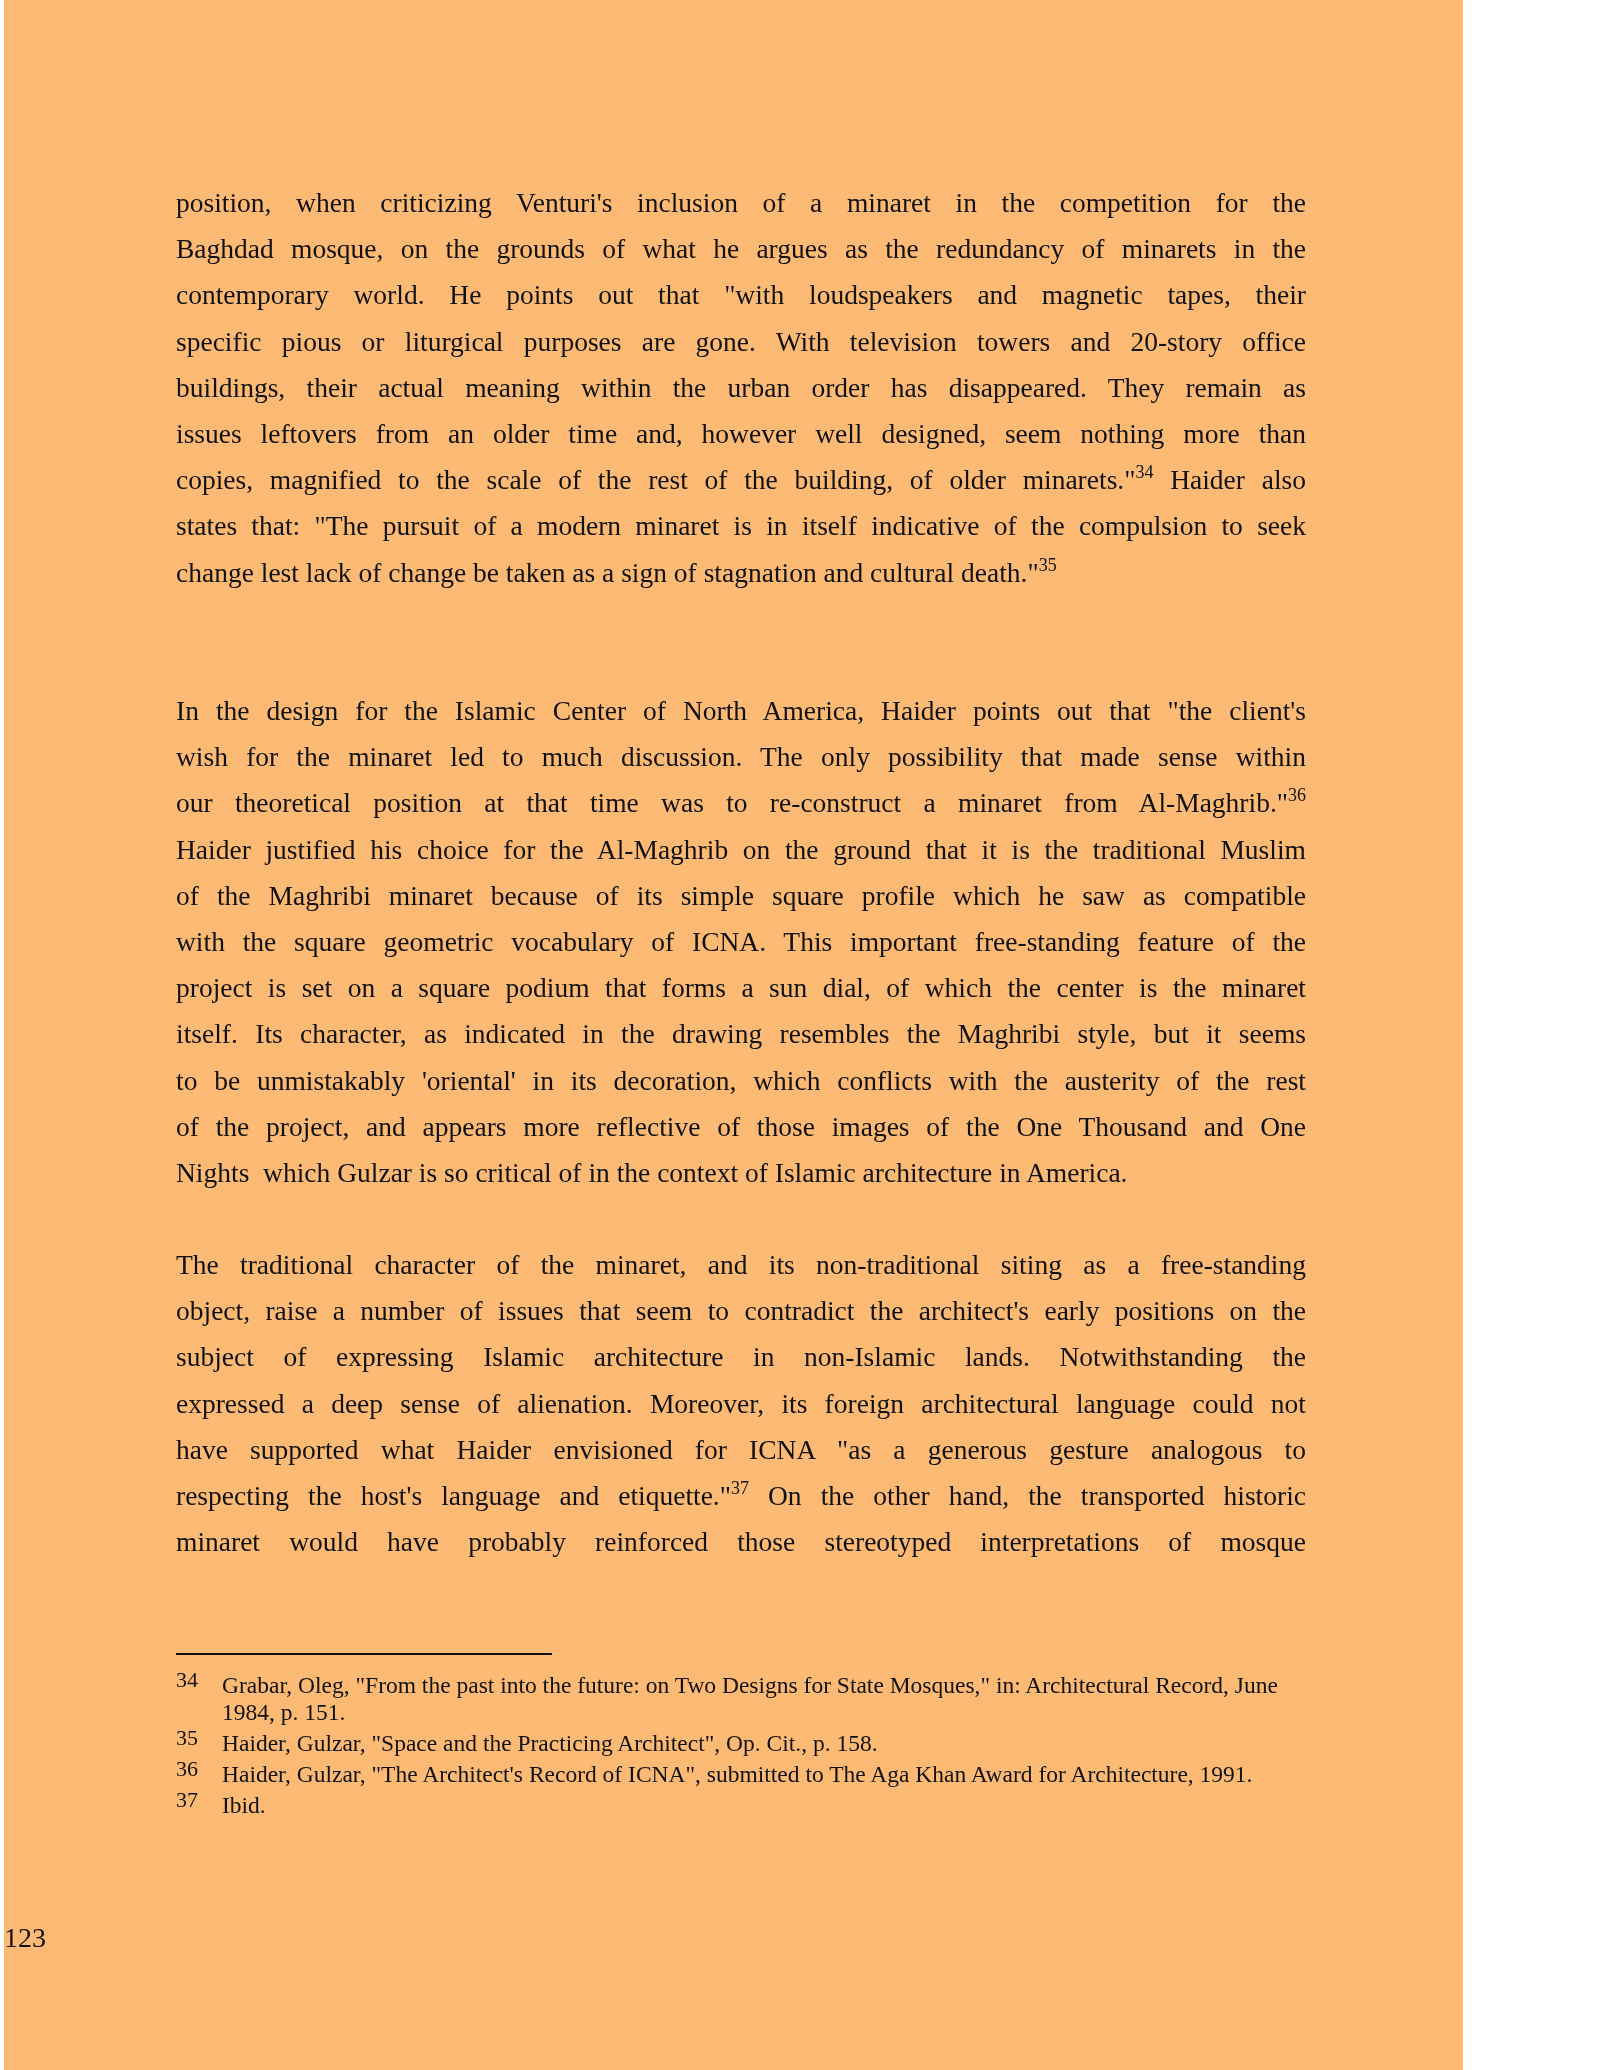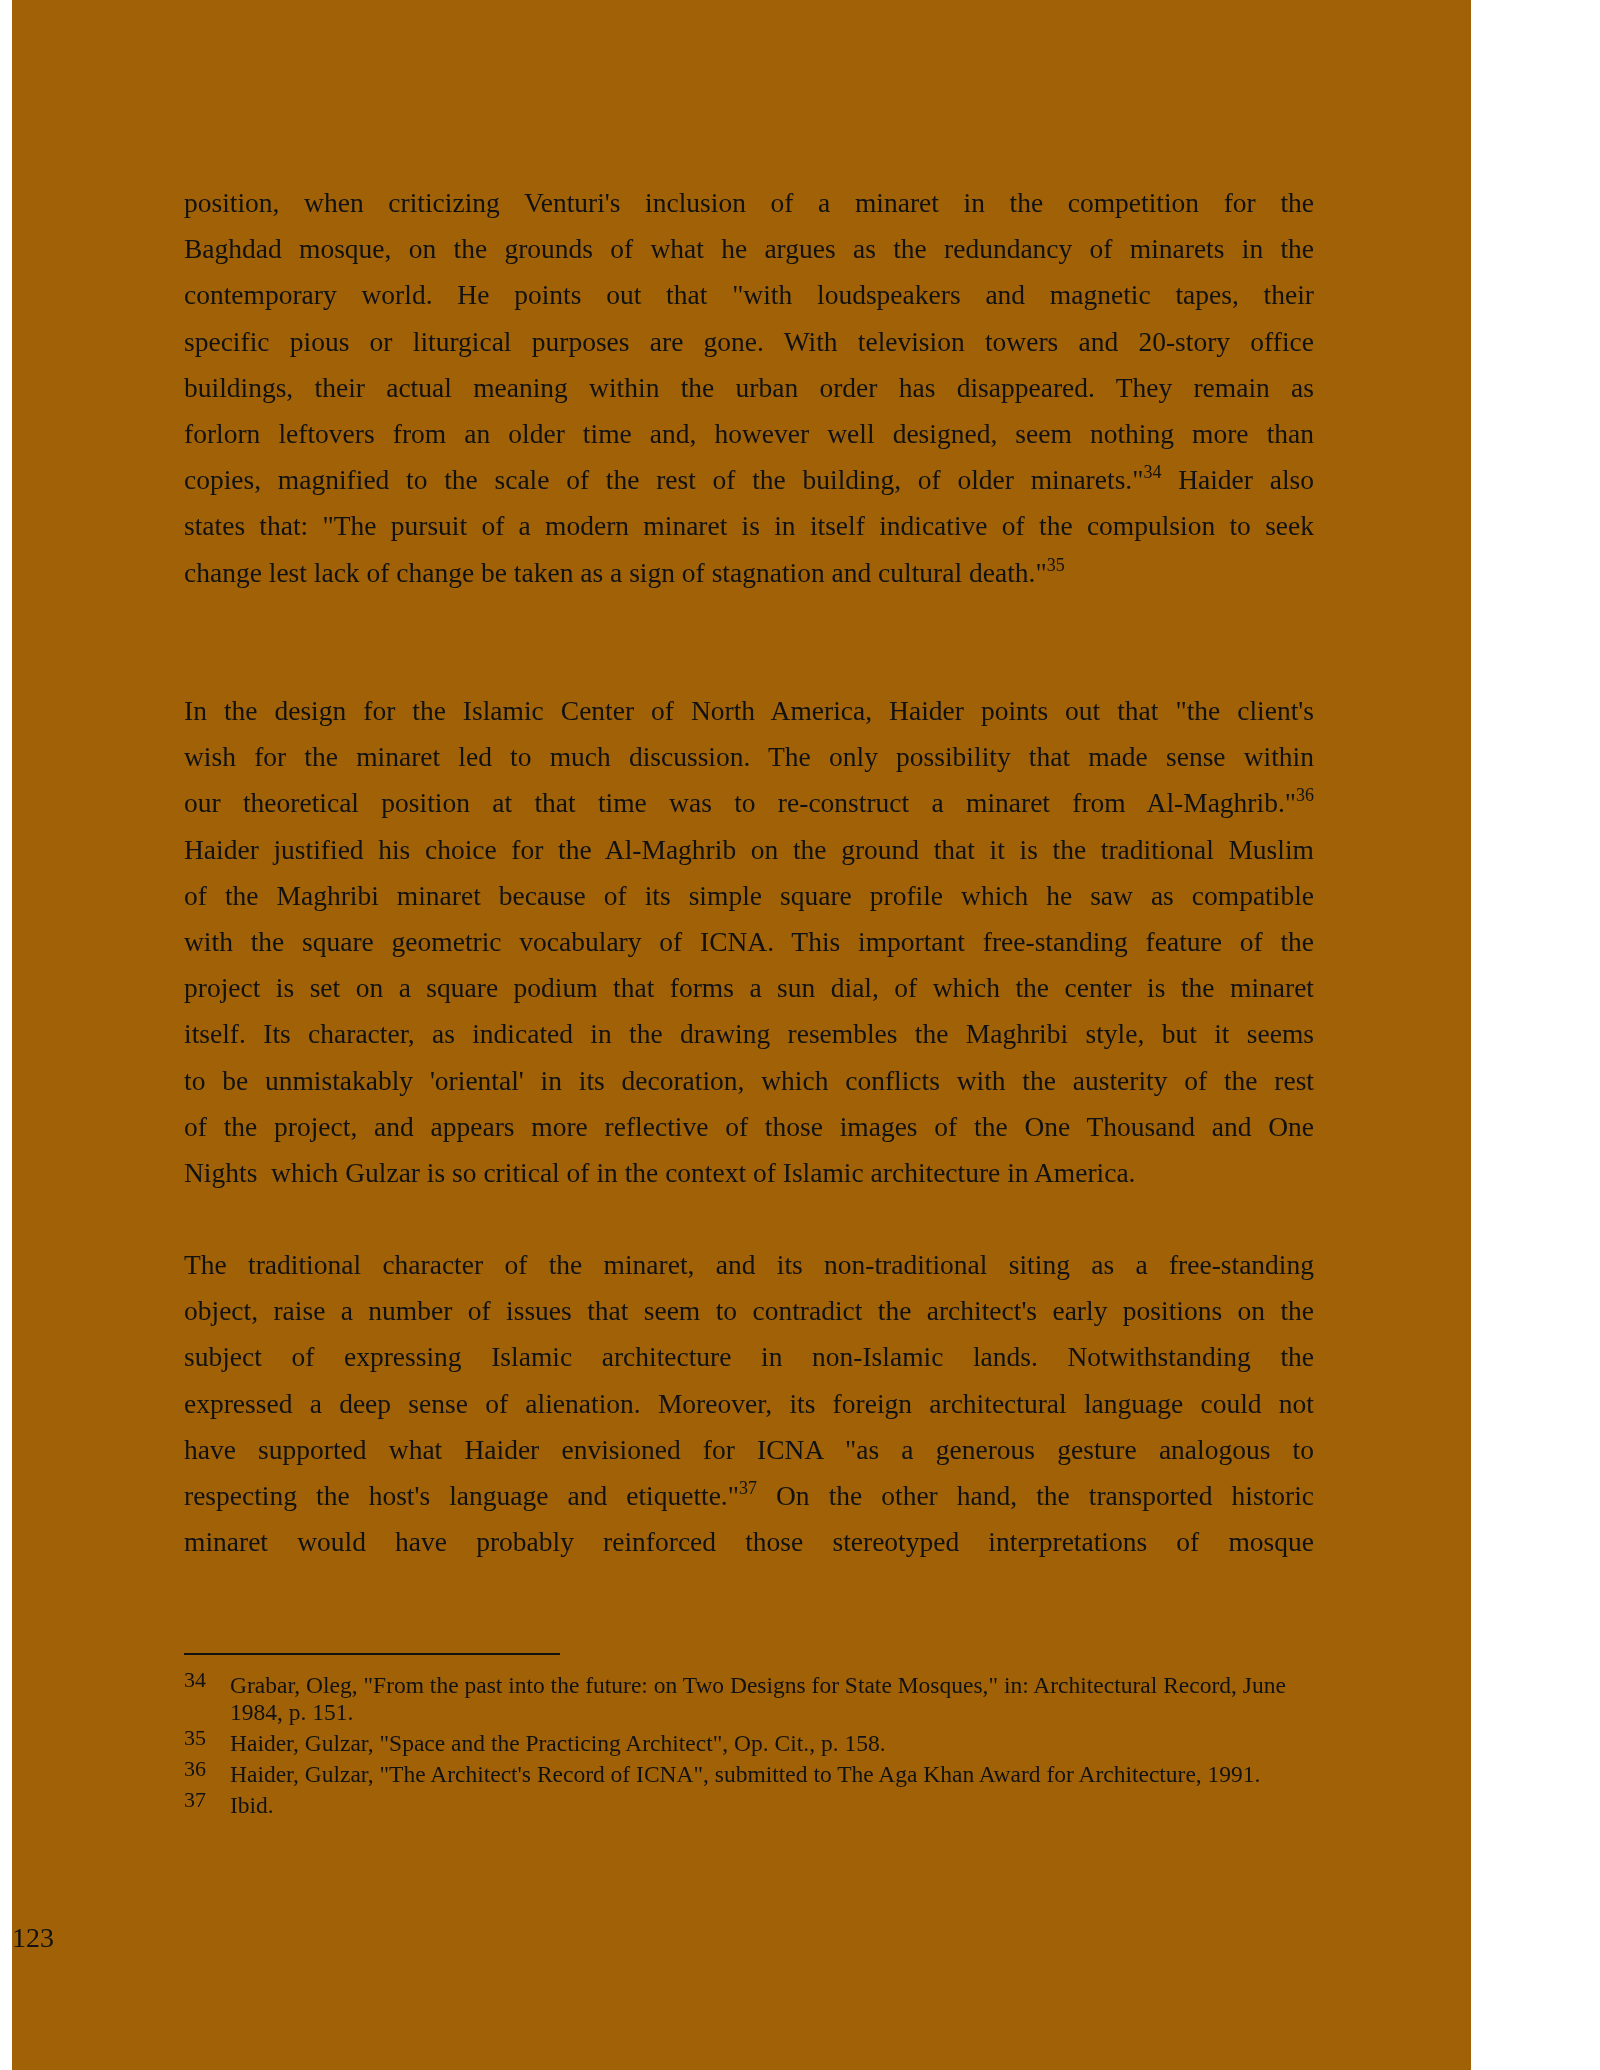--- a/index.html
+++ b/index.html
@@ -10,24 +10,24 @@
     body {
       width: 1600px;
       height: 2070px;
       position: relative;
       overflow: hidden;
       font-family: "Liberation Serif", "DejaVu Serif", serif;
       color: #111111;
     }
     .page {
       position: absolute;
-      left: 12px; top: 0;
+      left: 4px; top: 0;
       width: 1459px;
       height: 2070px;
-      background: #a16207;
+      background: #fdba74;
     }
     .para {
       position: absolute;
       left: 172px;
       width: 1130px;
     }
     .line {
       display: block;
       height: 46.2px;
       line-height: 46.2px;
@@ -91,21 +91,21 @@
 <body>
 
 <div class="page">
 
   <div class="para" id="p1">
     <span class="line"><span>position, when criticizing Venturi's inclusion of a minaret in the competition for the</span></span>
     <span class="line"><span>Baghdad mosque, on the grounds of what he argues as the redundancy of minarets in the</span></span>
     <span class="line"><span>contemporary world. He points out that "with loudspeakers and magnetic tapes, their</span></span>
     <span class="line"><span>specific pious or liturgical purposes are gone. With television towers and 20-story office</span></span>
     <span class="line"><span>buildings, their actual meaning within the urban order has disappeared. They remain as</span></span>
-    <span class="line"><span>forlorn leftovers from an older time and, however well designed, seem nothing more than</span></span>
+    <span class="line"><span>issues leftovers from an older time and, however well designed, seem nothing more than</span></span>
     <span class="line"><span>copies, magnified to the scale of the rest of the building, of older minarets."</span><sup>34</sup><span> Haider also</span></span>
     <span class="line"><span>states that: "The pursuit of a modern minaret is in itself indicative of the compulsion to seek</span></span>
     <span class="line last"><span>change lest lack of change be taken as a sign of stagnation and cultural death."</span><sup>35</sup></span>
   </div>
 
   <div class="para" id="p2">
     <span class="line"><span>In the design for the Islamic Center of North America, Haider points out that "the client's</span></span>
     <span class="line"><span>wish for the minaret led to much discussion. The only possibility that made sense within</span></span>
     <span class="line"><span>our theoretical position at that time was to re-construct a minaret from Al-Maghrib."</span><sup>36</sup></span>
     <span class="line"><span>Haider justified his choice for the Al-Maghrib on the ground that it is the traditional Muslim</span></span>

